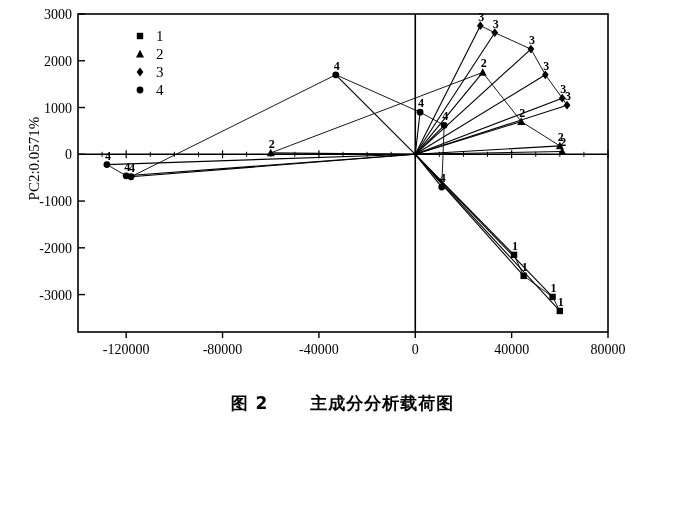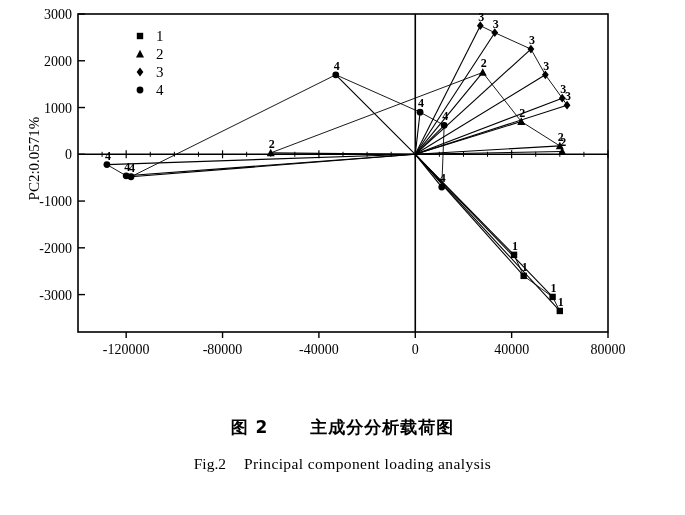--- a/index.html
+++ b/index.html
@@ -50,21 +50,21 @@
   #xlabel {
     left: 225px;
     top: 352px;
     width: 260px;
     text-align: center;
   }
   
   #caption-cn {
     position: absolute;
     left: 0;
-    top: 416px;
+    top: 392px;
     width: 685px;
     text-align: center;
     font-size: 17px;
     font-family: "DejaVu Sans", sans-serif;
     letter-spacing: 1px;
     font-weight: bold;
   }
   #caption-cn .num { margin-right: 2px; }
   #caption-cn .gap { display: inline-block; width: 26px; }
   #caption-en {
@@ -259,18 +259,14 @@
         </g>
     </svg>
   </div>
 
   <div id="caption-cn">
     <span class="num">图 2</span>
     <span class="gap"></span>
     <span>主成分分析载荷图</span>
   </div>
 
-  <div id="caption-en">
-    <span class="figno">Fig.2</span>
-    <span class="entxt">Principal component loading analysis</span>
-  </div>
 
 </div>
 
 </body></html>

